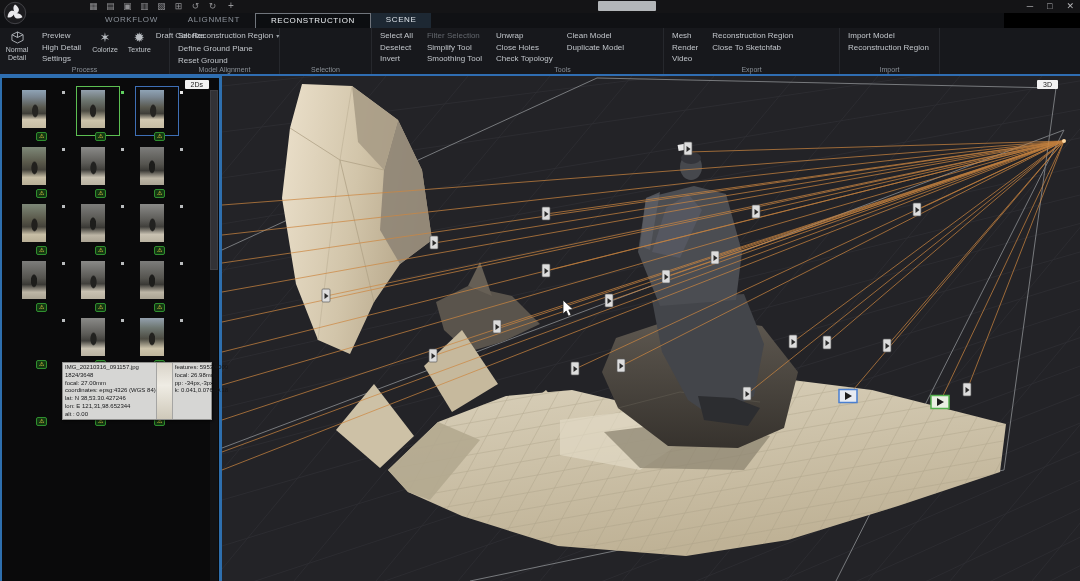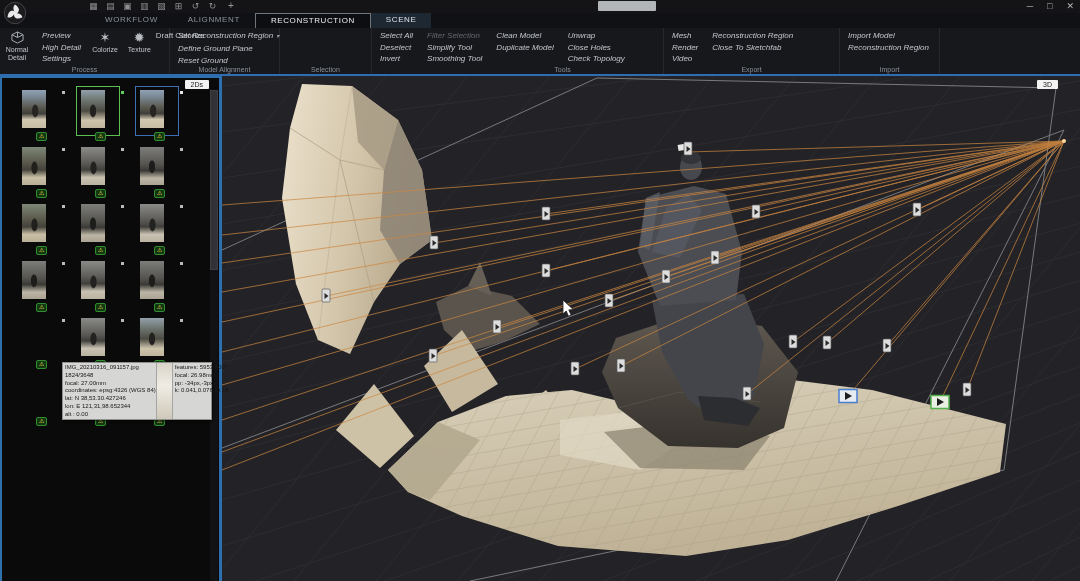--- a/index.html
+++ b/index.html
@@ -7,31 +7,31 @@
        font-family:"Liberation Sans", sans-serif; -webkit-font-smoothing:antialiased;}
   
   .titlebar{position:absolute;left:0;top:0;width:1080px;height:13px;background:#141416;z-index:30;}
   .logo{position:absolute;left:3px;top:1px;width:24px;height:24px;z-index:40;}
   .qicons{position:absolute;left:88px;top:1px;display:flex;gap:6px;color:#8f8f92;font-size:9px;line-height:11px;}
   .qicons .qi{width:11px;text-align:center;cursor:default;}
   .addbtn{position:absolute;left:228px;top:0;color:#9a9a9d;font-size:10px;}
   .title-pill{position:absolute;left:598px;top:1px;width:58px;height:10px;background:#cfd2d6;opacity:.85;border-radius:1px;}
   .wctrls{position:absolute;right:6px;top:0;display:flex;gap:14px;color:#b7b7ba;font-size:9px;line-height:12px;}
   
-  .tabrow{position:absolute;left:0;top:13px;width:1080px;height:15px;background:#101114;z-index:25;}
+  .tabrow{position:absolute;left:0;top:13px;width:1004px;height:15px;background:#101114;z-index:25;}
   .tabs{position:absolute;left:90px;top:0;display:flex;height:15px;}
   .tab{padding:2px 15px 0 15px;font-size:8px;letter-spacing:.6px;color:#8d939b;cursor:pointer;}
   .tab.active{background:#0c0e11;border:1px solid #70757c;border-bottom:none;color:#eceff2;}
   .tab.scene{background:#1d2833;color:#dde3e9;}
   
   .ribbon{position:absolute;left:0;top:28px;width:1080px;height:46px;background:#17181c;display:flex;z-index:20;}
   .rgroup{position:relative;height:46px;border-right:1px solid #26282d;box-sizing:border-box;}
   .rbody{display:flex;height:36px;padding-top:1px;}
   .rlabel{position:absolute;left:0;right:0;bottom:1px;text-align:center;font-size:7px;color:#8a9097;}
-  .rcol{display:flex;flex-direction:column;justify-content:flex-start;padding:1px 6px 0 8px;font-style:italic;}
+  .rcol{display:flex;flex-direction:column;justify-content:flex-start;padding:1px 6px 0 8px;}
   .ritem{font-size:8px;color:#c2c6cb;line-height:11.5px;white-space:nowrap;cursor:pointer;}
   .ritem .dim{color:#63676d;}
   .caret{font-size:6px;color:#9aa0a6;margin-left:3px;}
   .bigbtn{width:36px;display:flex;flex-direction:column;align-items:center;padding-top:2px;cursor:pointer;}
   .bigbtn .blabel{font-size:7px;color:#c2c6cb;text-align:center;line-height:8px;margin-top:2px;width:34px;}
   .iconbtn{display:flex;flex-direction:column;align-items:center;padding:2px 5px 0 5px;cursor:pointer;}
   .iconbtn .micon{font-size:13px;color:#b9bdc2;line-height:14px;}
   .iconbtn .ilabel{font-size:7px;color:#c2c6cb;margin-top:1px;}
   .blueline{position:absolute;left:0;top:74px;width:1080px;height:2px;background:#2f6db2;z-index:22;}
   
@@ -169,28 +169,28 @@
           <div class="ritem"><span>Invert</span></div>
         </div>
       <div class="rcol">
 
       <div class="ritem"><span class="dim">Filter Selection</span></div>
           <div class="ritem"><span>Simplify Tool</span></div>
           <div class="ritem"><span>Smoothing Tool</span></div>
         </div>
       <div class="rcol">
 
-      <div class="ritem"><span>Clean Model</span></div>
-          <div class="ritem"><span>Duplicate Model</span></div>
-        </div>
-      <div class="rcol">
-
       <div class="ritem"><span>Unwrap</span></div>
           <div class="ritem"><span>Close Holes</span></div>
           <div class="ritem"><span>Check Topology</span></div>
+        </div>
+      <div class="rcol">
+
+      <div class="ritem"><span>Clean Model</span></div>
+          <div class="ritem"><span>Duplicate Model</span></div>
         </div>
     </div>
     <div class="rlabel" style="left:90px">Tools</div>
   </div>
 
   <div class="rgroup" style="width:176px">
     <div class="rbody">
       <div class="rcol">
 
       <div class="ritem"><span>Mesh</span></div>

